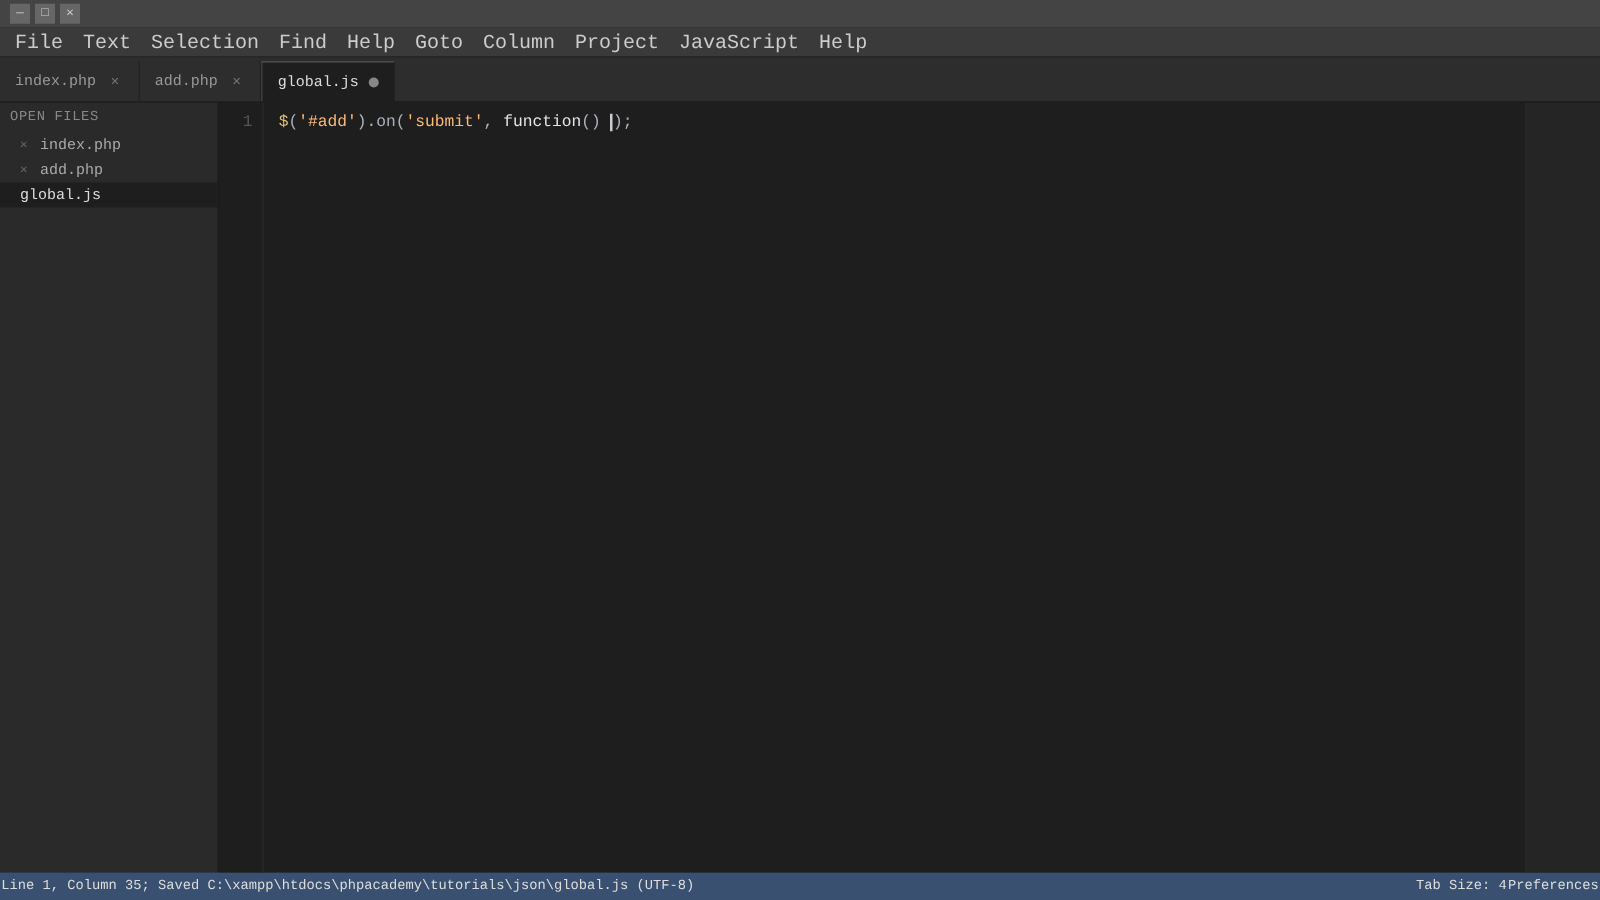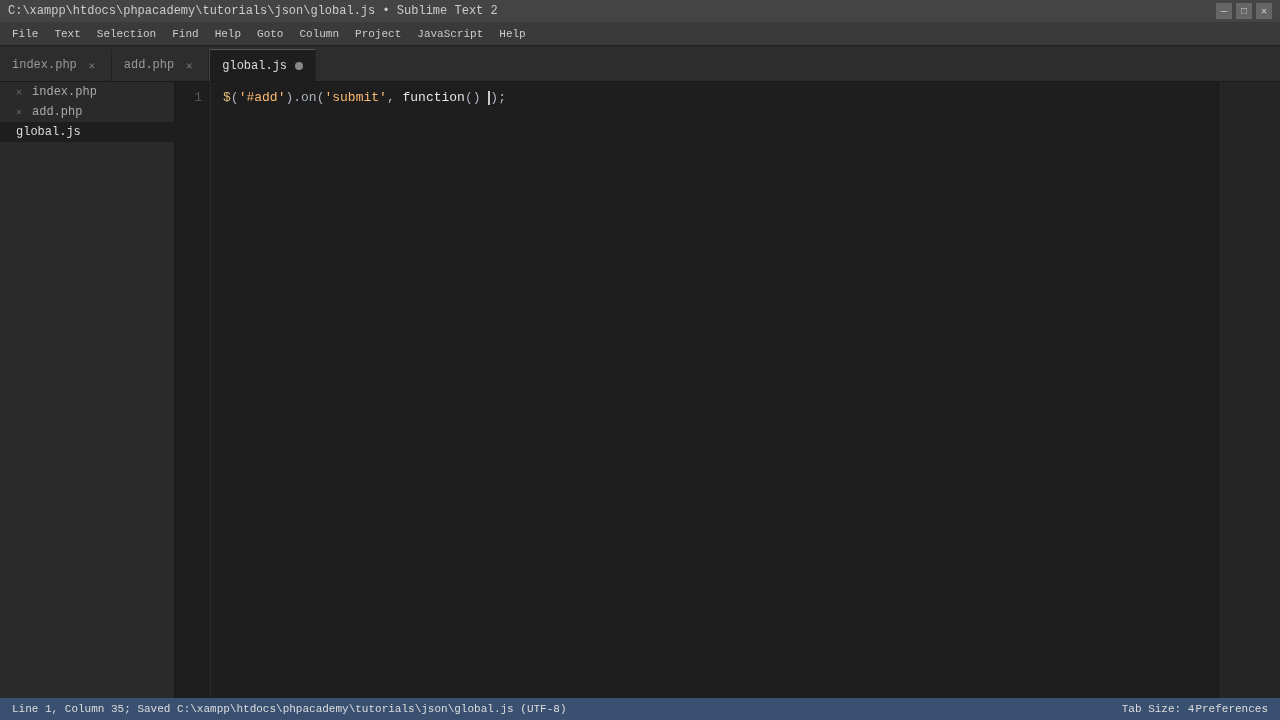--- a/index.html
+++ b/index.html
@@ -49,21 +49,21 @@
       height: 24px;
       display: flex;
       align-items: center;
       padding: 0 4px;
       flex-shrink: 0;
       border-bottom: 1px solid #222;
     }
     .menu-item {
       padding: 2px 8px;
       color: #ccc;
-      font-size: 11px;
+      font-size: 16px;
       cursor: pointer;
       height: 100%;
       display: flex;
       align-items: center;
     }
 
     
     #tabsbar {
       background: #2d2d2d;
       height: 36px;
@@ -206,33 +206,32 @@
       border-left: 1px solid #2a2a2a;
     }
 
     
     #statusbar {
       background: #3a5070;
       height: 22px;
       display: flex;
       align-items: center;
       justify-content: space-between;
-      padding: 0 12px;
+      padding: 0 1px;
       font-size: 11px;
       color: #ddd;
       flex-shrink: 0;
     }
     #statusbar-left { display: flex; gap: 8px; }
     #statusbar-right { display: flex; gap: 1px; }
   </style>
 </head>
 <body>
 
 <div id="titlebar">
-  <span>C:\xampp\htdocs\phpacademy\tutorials\json\global.js • Sublime Text 2</span>
   <div id="titlebar-controls">
     <div class="title-btn">—</div>
     <div class="title-btn">□</div>
     <div class="title-btn">✕</div>
   </div>
 </div>
 
 <div id="menubar">
   <div class="menu-item">File</div>
   <div class="menu-item">Text</div>
@@ -257,20 +256,21 @@
   </div>
   <div class="tab active">
     <span>global.js</span>
     <span class="tab-dirty"></span>
   </div>
 </div>
 
 <div id="main">
 
   <div id="sidebar">
+    <div id="sidebar-header">OPEN FILES</div>
     <div class="sidebar-file">
       <span class="file-close-btn">✕</span>
       <span>index.php</span>
     </div>
     <div class="sidebar-file">
       <span class="file-close-btn">✕</span>
       <span>add.php</span>
     </div>
     <div class="sidebar-file active">
       <span>global.js</span>

